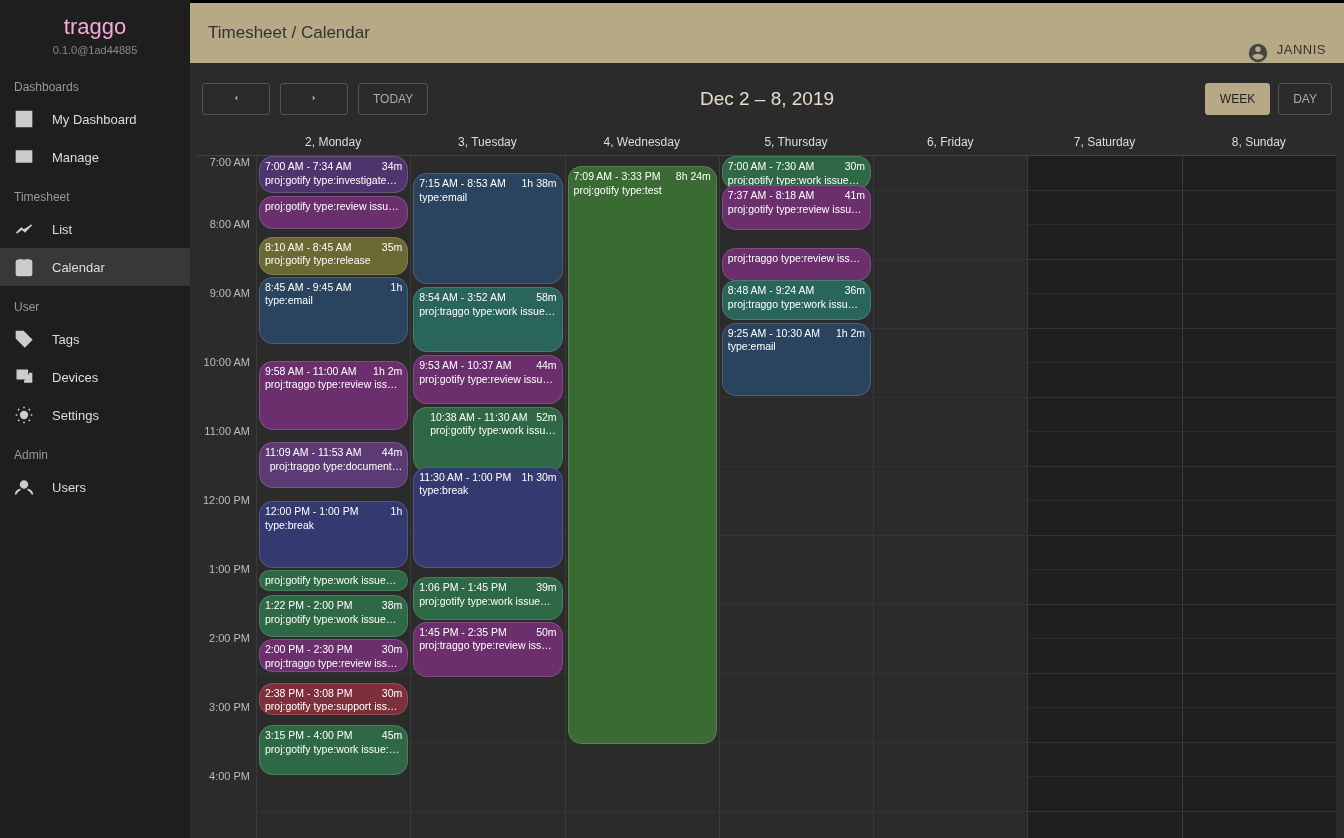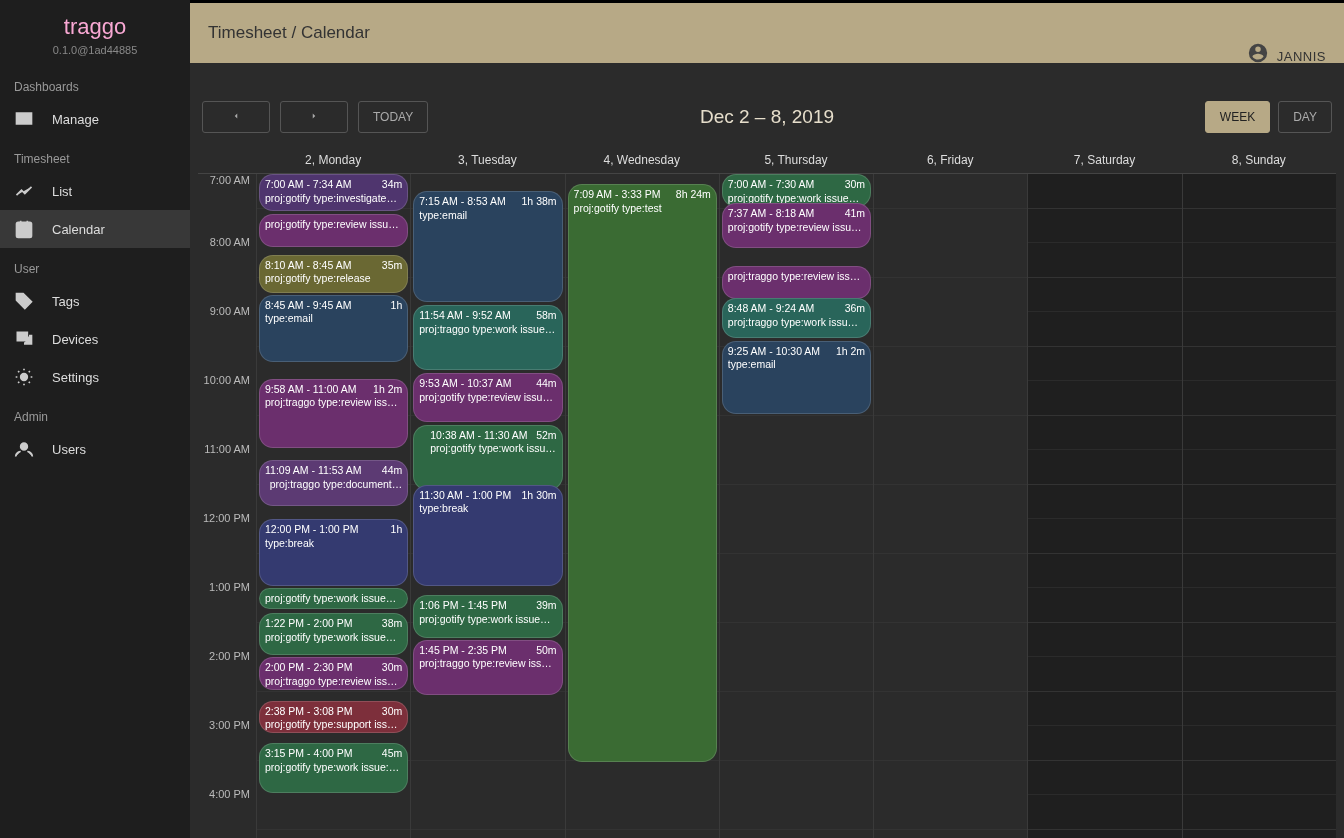--- a/index.html
+++ b/index.html
@@ -11,30 +11,30 @@
 .brand-ver { color:#888; font-size:11px; margin-top:4px; }
 .sec-hdr { color:#999; font-size:12px; padding:14px 14px 6px; }
 .nav-item { display:flex; align-items:center; gap:18px; padding:9px 14px; color:#ddd; font-size:13px; cursor:pointer; }
 .nav-item.active { background:#383838; }
 .icn { width:20px; height:20px; fill:#ccc; flex-shrink:0; }
 
 .main { flex:1; display:flex; flex-direction:column; background:#2b2b2b; }
 .topbar { height:3px; background:#000; }
 .header { background:#b7a986; height:60px; display:flex; align-items:center; padding:0 18px; justify-content:space-between; }
 .header-title { color:#333; font-size:17px; font-weight:500; }
-.user-chip { display:flex; align-items:flex-end; gap:8px; color:#333; font-size:13px; letter-spacing:.5px;margin-top:40px; }
+.user-chip { display:flex; align-items:flex-start; gap:8px; color:#333; font-size:13px; letter-spacing:.5px;margin-top:40px; }
 .user-chip svg { width:22px; height:22px; fill:#444; }
 
 .toolbar { display:flex; align-items:center; padding:20px 12px 14px; gap:10px; }
 .btn { border:1px solid #555; background:transparent; color:#aaa; font-size:12px; padding:8px 14px; border-radius:3px; cursor:pointer; }
 .btn-icn { padding:8px 28px; }
 .btn-grp { margin-left:auto; display:flex; gap:8px; }
 .btn.sel { background:#b7a986; color:#222; border-color:#b7a986; }
 .range-title { position:absolute; left:50%; transform:translateX(-50%); color:#e6decb; font-size:19px; font-weight:500; }
-.toolbar { position:relative;margin-top:18px; }
+.toolbar { position:relative; }
 
 .cal { flex:1; display:flex; flex-direction:column; padding:0 8px; overflow:hidden; }
 .day-row { display:flex; border-bottom:1px solid #444; }
 .time-gut { width:58px; flex-shrink:0; }
 .day-hdr { flex:1; text-align:center; color:#ddd; font-size:12px; padding:6px 0; }
 
 .grid-wrap { flex:1; overflow-y:auto; }
 .grid { display:flex; position:relative; }
 .time-col { width:58px; flex-shrink:0; }
 .time-lbl { height:69px; text-align:right; padding-right:6px; color:#bbb; font-size:11px; transform:translateY(-7px); }
@@ -57,20 +57,26 @@
 <body>
 
 <div class="app">
   <div class="sidebar">
     <div class="brand">
       <div class="brand-name">traggo</div>
       <div class="brand-ver">0.1.0@1ad44885</div>
     </div>
     <div id="nav">
         <div class="sec-hdr">Dashboards</div>
+        <div class="nav-item">
+          <svg class="icn" viewBox="0 0 24 24" stroke="#ccc" stroke-width="2" fill="none">
+            <path d="M3 3h8v8H3zM13 3h8v5h-8zM13 10h8v11h-8zM3 13h8v8H3z"></path>
+          </svg>
+          <span>My Dashboard</span>
+        </div>
         <div class="nav-item">
           <svg class="icn" viewBox="0 0 24 24" stroke="#ccc" stroke-width="2" fill="none">
             <path d="M3 5h18v3H3zM3 10h18v3H3zM3 15h18v3H3z"></path>
           </svg>
           <span>Manage</span>
         </div>
         <div class="sec-hdr">Timesheet</div>
         <div class="nav-item">
           <svg class="icn" viewBox="0 0 24 24" stroke="#ccc" stroke-width="2" fill="none">
             <path d="M3 17l6-6 4 4 8-8"></path>
@@ -292,21 +298,21 @@
                 <div class="hour-line half"></div>
                 <div class="evt" style="top: 17.25px; height: 110.7px; background: rgb(42, 67, 94);">
                   <div class="t">
                     <span>7:15 AM - 8:53 AM</span>
                     <span>1h 38m</span>
                   </div>
                   <div class="d">type:email</div>
                 </div>
                 <div class="evt" style="top: 131.1px; height: 64.7px; background: rgb(41, 101, 90);">
                   <div class="t">
-                    <span>11:54 AM - 9:52 AM</span>
+                    <span>8:54 AM - 3:52 AM</span>
                     <span>58m</span>
                   </div>
                   <div class="d">proj:traggo type:work issue:#23</div>
                 </div>
                 <div class="evt" style="top: 198.95px; height: 48.6px; background: rgb(107, 47, 109);">
                   <div class="t">
                     <span>9:53 AM - 10:37 AM</span>
                     <span>44m</span>
                   </div>
                   <div class="d">proj:gotify type:review issu…</div>

